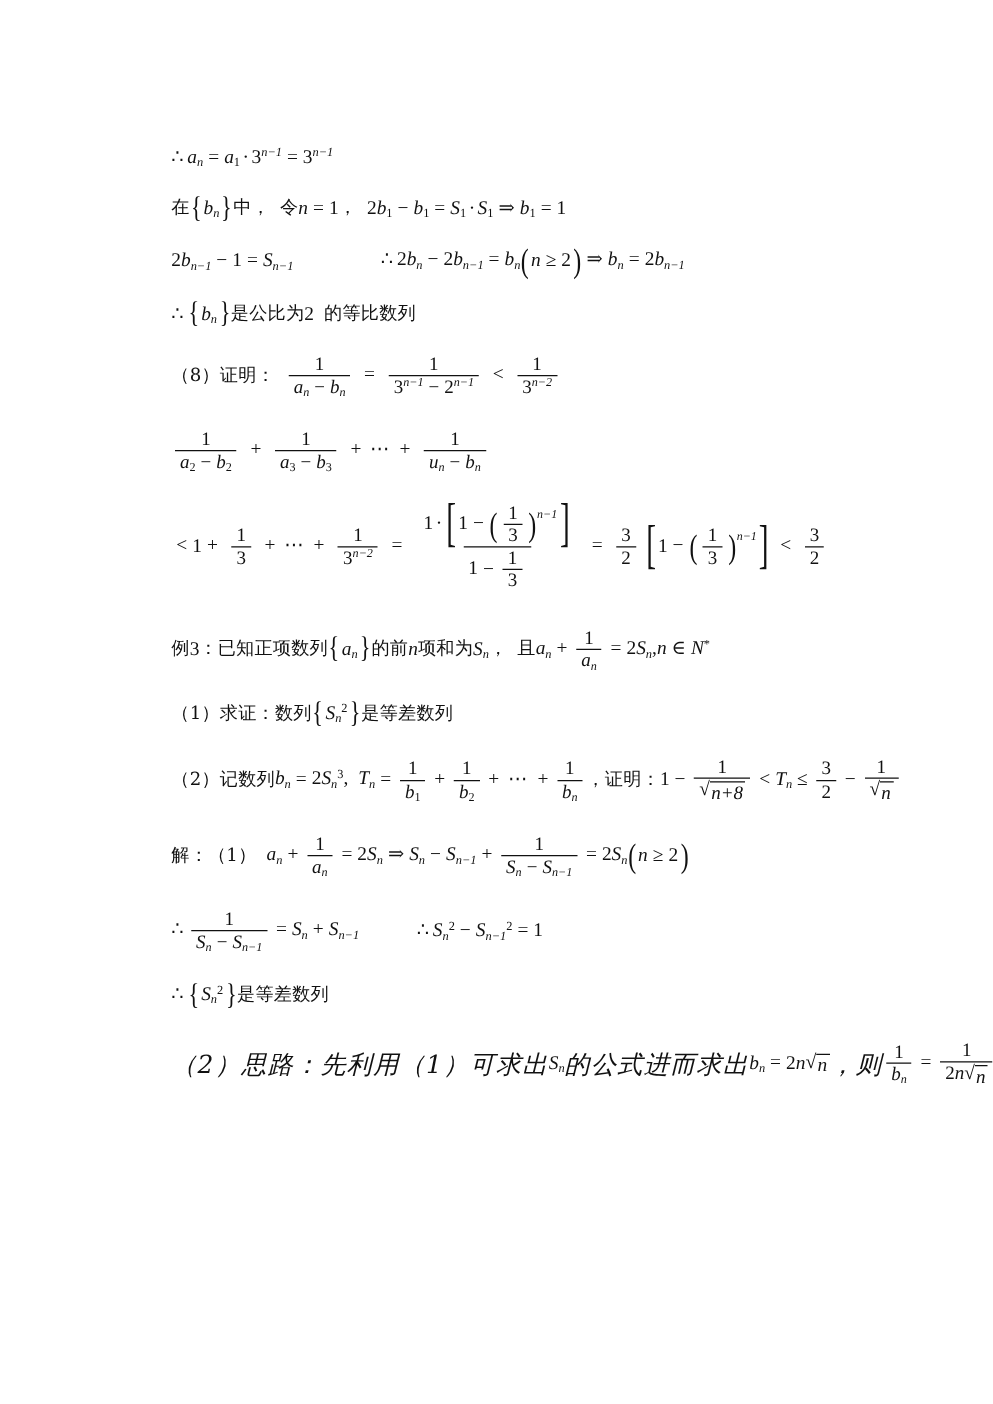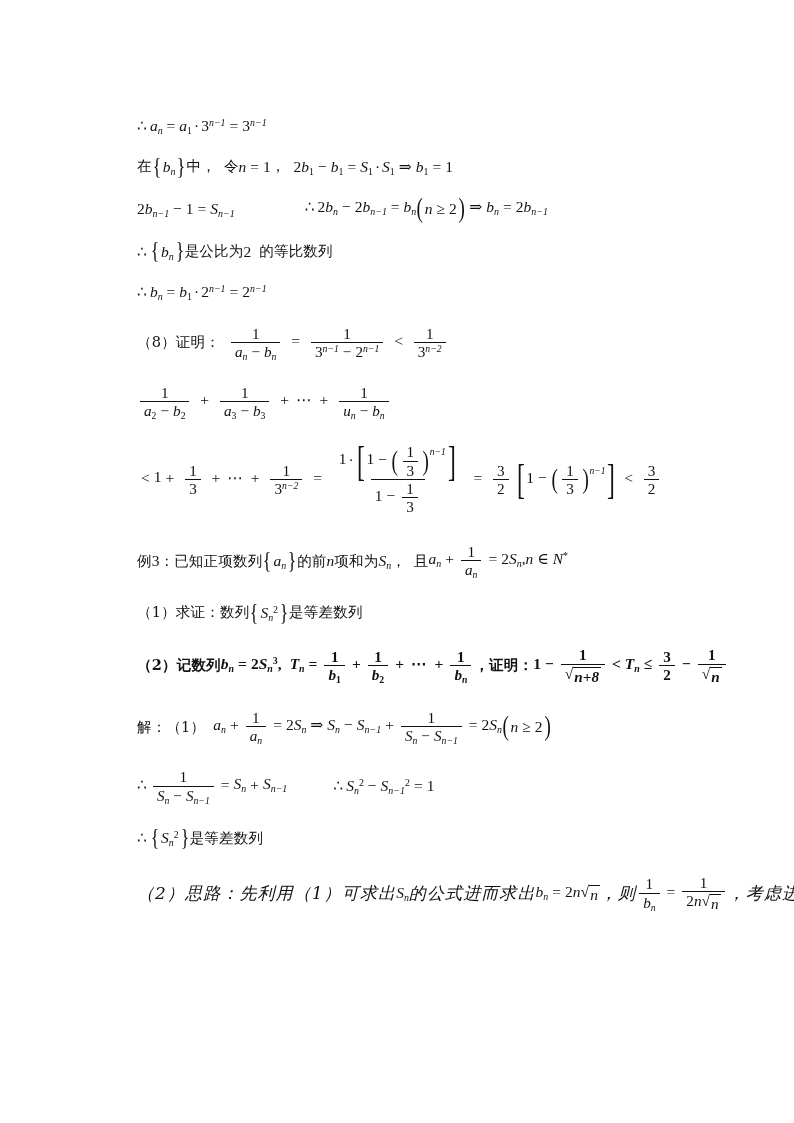--- a/index.html
+++ b/index.html
@@ -47,24 +47,24 @@
   
   .cn {
     font-family: "DejaVu Serif", "Liberation Serif", serif;
     font-size: 14.5px;
     letter-spacing: 0.2px;
   }
   
   .cn-kai {
     font-family: "DejaVu Serif", "Liberation Serif", serif;
     font-style: italic;
-    font-size: 17px;
+    font-size: 20px;
     letter-spacing: 1.1px;
   }
-  .bold { font-weight: bold; align-items: center; }
+  .bold { font-weight: normal; align-items: center; }
 
   
   .m {
     font-family: "Liberation Serif", "DejaVu Serif", serif;
     font-style: italic;
     font-size: 15.5px;
     white-space: nowrap;
   }
   .mr { font-style: normal; }           
   .op {
@@ -189,23 +189,20 @@
           <span class="bl">{</span>
           <span class="brk-body"><span>b</span><sub class="s">n</sub></span>
           <span class="br">}</span>
         </span>
       <span class="cn">是公比为</span>
       <span class="m mr">2</span>
       <span class="sp-sm"></span>
       <span class="cn">的等比数列</span>
     </div>
 
-    <div class="line ln-gap-lg">
-      <span class="m"><span class="therefore">∴</span><span>b</span><sub class="s">n</sub><span class="op">=</span><span>b</span><sub class="sr">1</sub><span class="op-tight">·</span><span class="mr">2</span><sup class="s">n−1</sup><span class="op">=</span><span class="mr">2</span><sup class="s">n−1</sup></span>
-    </div>
 
     <div class="line ln-gap-lg">
       <span class="cn">（8）证明：</span>
       <span class="sp-sm"></span>
       <span class="m">
         <span class="frac">
             <span class="num mr">1</span>
             <span class="den"><span>a</span><sub class="s">n</sub><span class="op">−</span><span>b</span><sub class="s">n</sub></span>
           </span>
         <span class="op">=</span>

